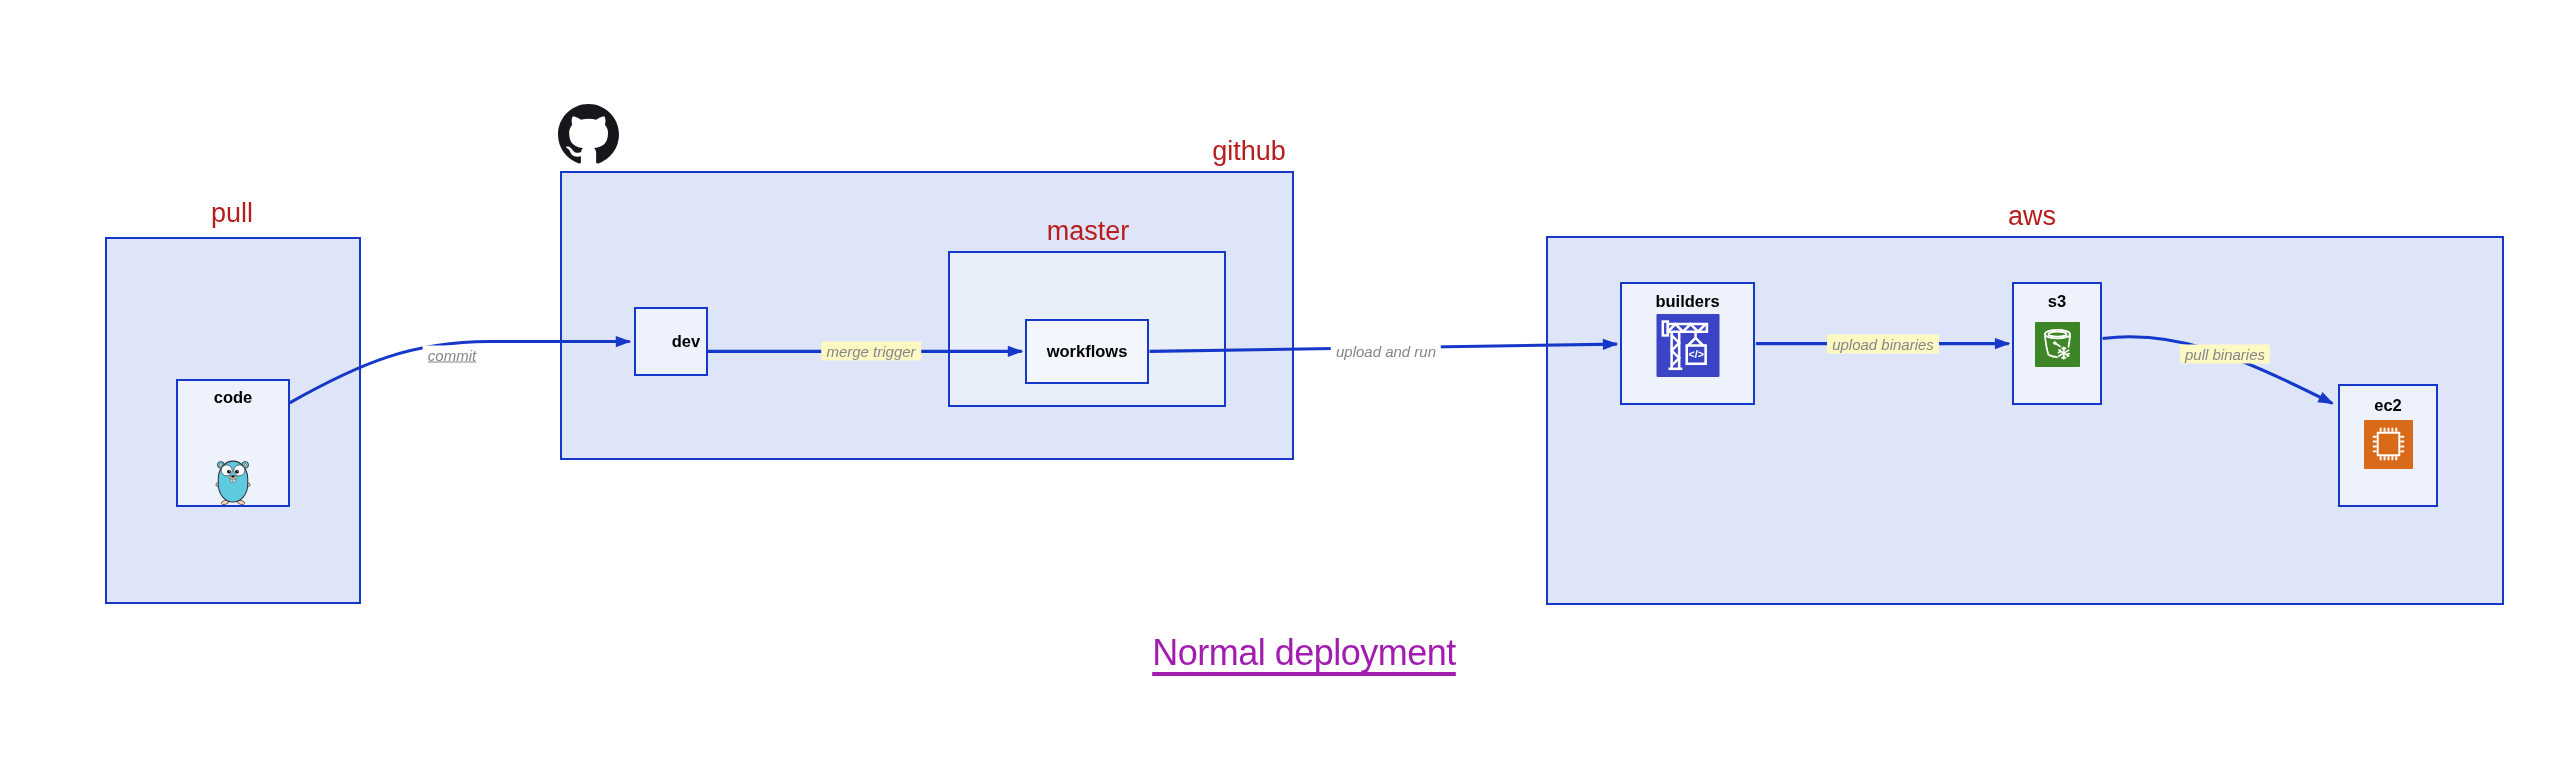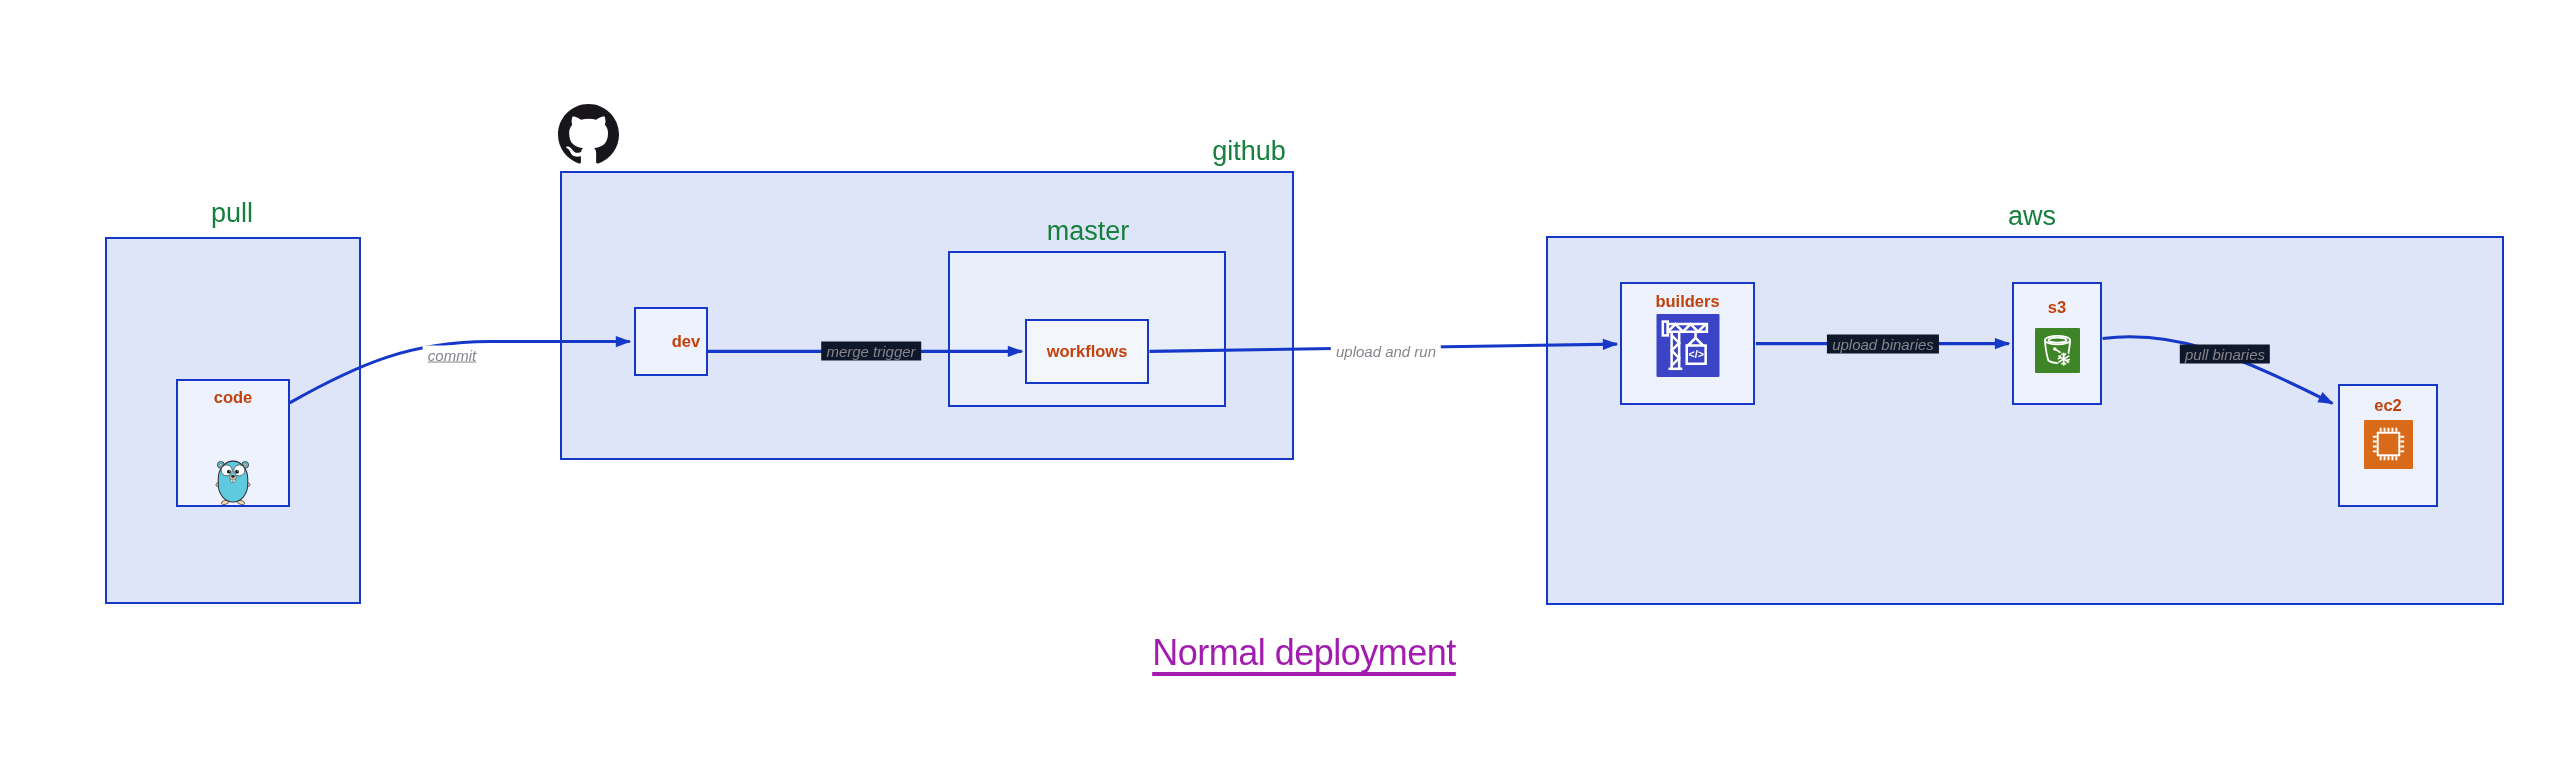--- a/index.html
+++ b/index.html
@@ -4,26 +4,26 @@
 <style>
   html,body{margin:0;padding:0;background:#ffffff;}
   #canvas{
     position:relative;width:2604px;height:781px;background:#ffffff;overflow:hidden;
     font-family:"Liberation Sans","DejaVu Sans",sans-serif;
   }
   .group-box{position:absolute;border:2.6px solid #1538c8;background:#dfe5f8;box-sizing:border-box;}
   .node-box{position:absolute;border:2.6px solid #1538c8;background:#eef2fc;box-sizing:border-box;
     display:flex;flex-direction:column;align-items:center;}
   .node-box.center{justify-content:center;}
-  .group-label{position:absolute;transform:translate(-50%,-50%);font-size:27px;color:#15803d;white-space:nowrap;}
-  .node-label{font-weight:bold;font-size:16.5px;color:#c2410c;text-align:center;white-space:nowrap;}
+  .group-label{position:absolute;transform:translate(-50%,-50%);font-size:27px;color:#b91c1c;white-space:nowrap;}
+  .node-label{font-weight:bold;font-size:16.5px;color:#000000;text-align:center;white-space:nowrap;}
   .edge-label{position:absolute;transform:translate(-50%,-50%);font-style:italic;font-size:15px;
     color:#85858c;white-space:nowrap;padding:1px 5.2px;z-index:6;}
   .edge-label.on-white{background:#ffffff;}
-  .edge-label.on-fill{background:#0f172a;}
+  .edge-label.on-fill{background:#fef9c3;}
   #edges{position:absolute;left:0;top:0;z-index:5;pointer-events:none;}
   .icon{display:block;}
   #title{
     position:absolute;left:1304px;top:632px;transform:translateX(-50%);
     font-size:36px;letter-spacing:-0.5px;color:#a21caf;white-space:nowrap;
     text-decoration:underline;text-decoration-thickness:4.1px;text-underline-offset:7.2px;
   }
   .z2{z-index:2}.z3{z-index:3}
 </style>
 </head>
@@ -93,21 +93,21 @@
         <path d="M24 34 L36 46 L24 58 L36 70 L24 82"></path>
         <path d="M19 87 H41"></path>
         <path d="M62 28 V40"></path>
         <path d="M50 50 L62 38 L74 50"></path>
         <rect x="48" y="50" width="30" height="29"></rect>
       </g>
       <text x="63" y="70" font-size="17" font-weight="bold" fill="#ffffff" text-anchor="middle" font-family="Liberation Sans, DejaVu Sans, sans-serif">&lt;/&gt;</text>
     </svg>
   </div>
 
-  <div class="node-box z2" style="left:2012px;top:282px;width:90px;height:123px;padding-top:14px;">
+  <div class="node-box z2" style="left:2012px;top:282px;width:90px;height:123px;padding-top:8px;">
     <div class="node-label">s3</div>
     <svg class="icon" style="margin-top:11.3px;" width="47" height="45" viewBox="0 0 100 100">
       <rect x="0" y="0" width="100" height="100" rx="2" fill="#3d8526"></rect>
       <g stroke="#ffffff" stroke-width="4" fill="none">
         <ellipse cx="50" cy="27" rx="28" ry="9.5"></ellipse>
         <ellipse cx="50" cy="27" rx="20" ry="5.5"></ellipse>
         <path d="M22 30 Q25 58 30 73"></path>
         <path d="M78 30 Q75 58 70 73"></path>
         <path d="M30 73 Q50 83 70 73"></path>
         <path d="M46 48 L68 62"></path>

